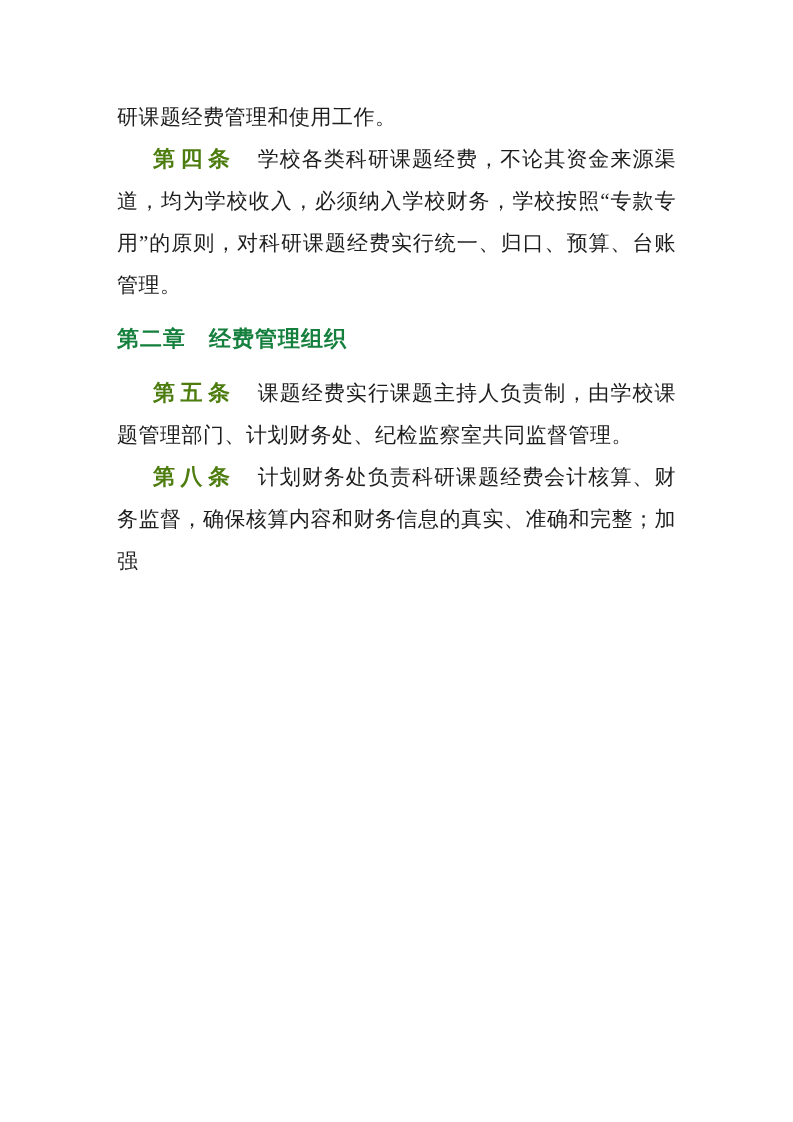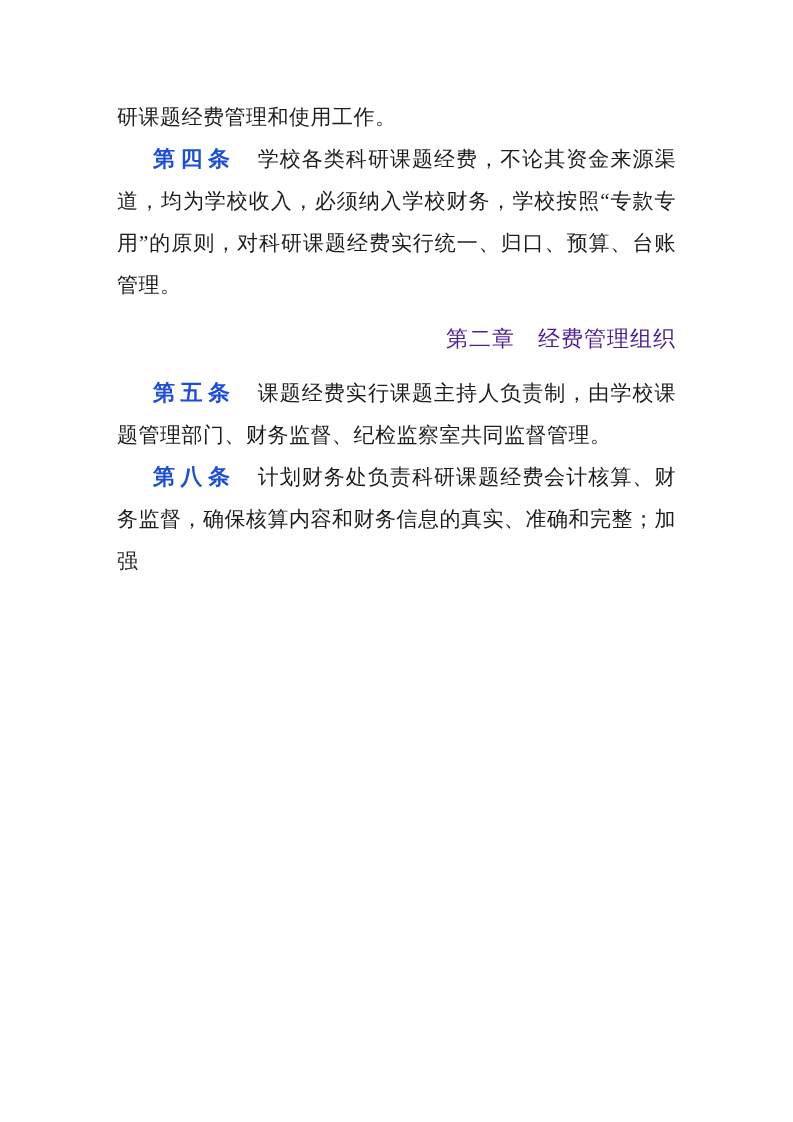--- a/index.html
+++ b/index.html
@@ -32,32 +32,32 @@
     text-indent: 36px;
   }
   .para.no-indent {
     text-indent: 0;
   }
   .article-label {
     font-weight: bold;
     font-size: 22px;
     letter-spacing: 5px;
     margin-right: 22px;
-    color: #1d4ed8;
+    color: #4d7c0f;
   }
   .chapter-heading {
     margin: 12px 0 12px 0;
     font-family: "Liberation Sans", "DejaVu Sans", sans-serif;
     font-size: 22px;
-    font-weight: normal;
-    text-align: right;
+    font-weight: bold;
+    text-align: left;
     text-indent: 0;
     letter-spacing: 1px;
     line-height: 42px;
-    color: #4c1d95;
+    color: #15803d;
   }
   .footer-page-number {
     position: absolute;
     left: 600px;
     top: 1040px;
     width: 110px;
     text-align: center;
     font-family: "Liberation Serif", "DejaVu Serif", serif;
     font-size: 16px;
     letter-spacing: 2px;
@@ -69,21 +69,21 @@
 
 <div class="page">
   <div class="content">
 
     <p class="para no-indent"><span>研课题经费管理和使用工作。</span></p>
 
     <p class="para"><span class="article-label">第四条</span><span class="article-text">学校各类科研课题经费，不论其资金来源渠道，均为学校收入，必须纳入学校财务，学校按照“专款专用”的原则，对科研课题经费实行统一、归口、预算、台账管理。</span></p>
 
     <h2 class="chapter-heading">第二章　经费管理组织</h2>
 
-    <p class="para"><span class="article-label">第五条</span><span class="article-text">课题经费实行课题主持人负责制，由学校课题管理部门、财务监督、纪检监察室共同监督管理。</span></p>
+    <p class="para"><span class="article-label">第五条</span><span class="article-text">课题经费实行课题主持人负责制，由学校课题管理部门、计划财务处、纪检监察室共同监督管理。</span></p>
 
 
 
     <p class="para"><span class="article-label">第八条</span><span class="article-text">计划财务处负责科研课题经费会计核算、财务监督，确保核算内容和财务信息的真实、准确和完整；加强</span></p>
 
   </div>
 
   <div class="footer-page-number">- 3 -</div>
 </div>
 

